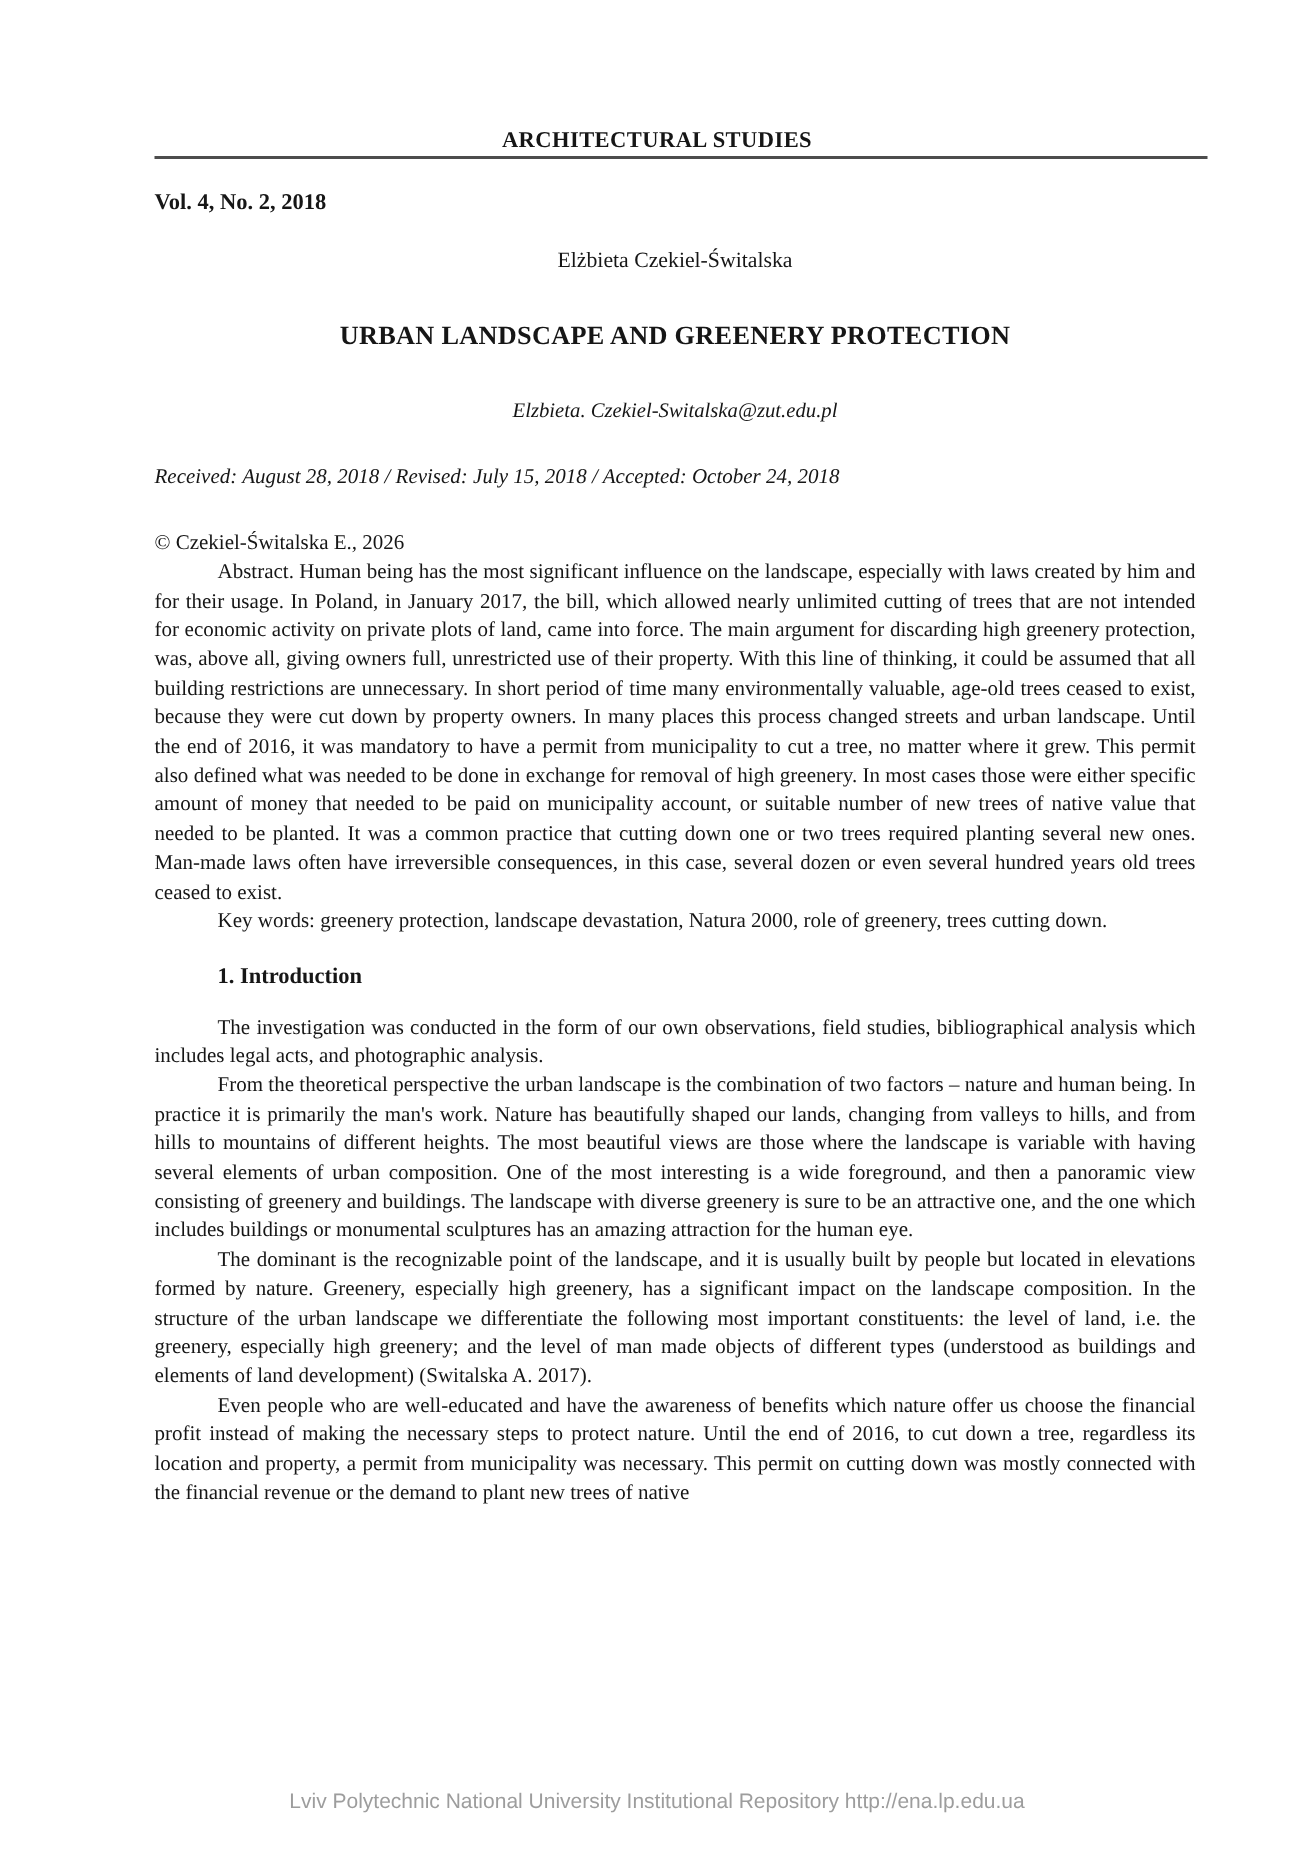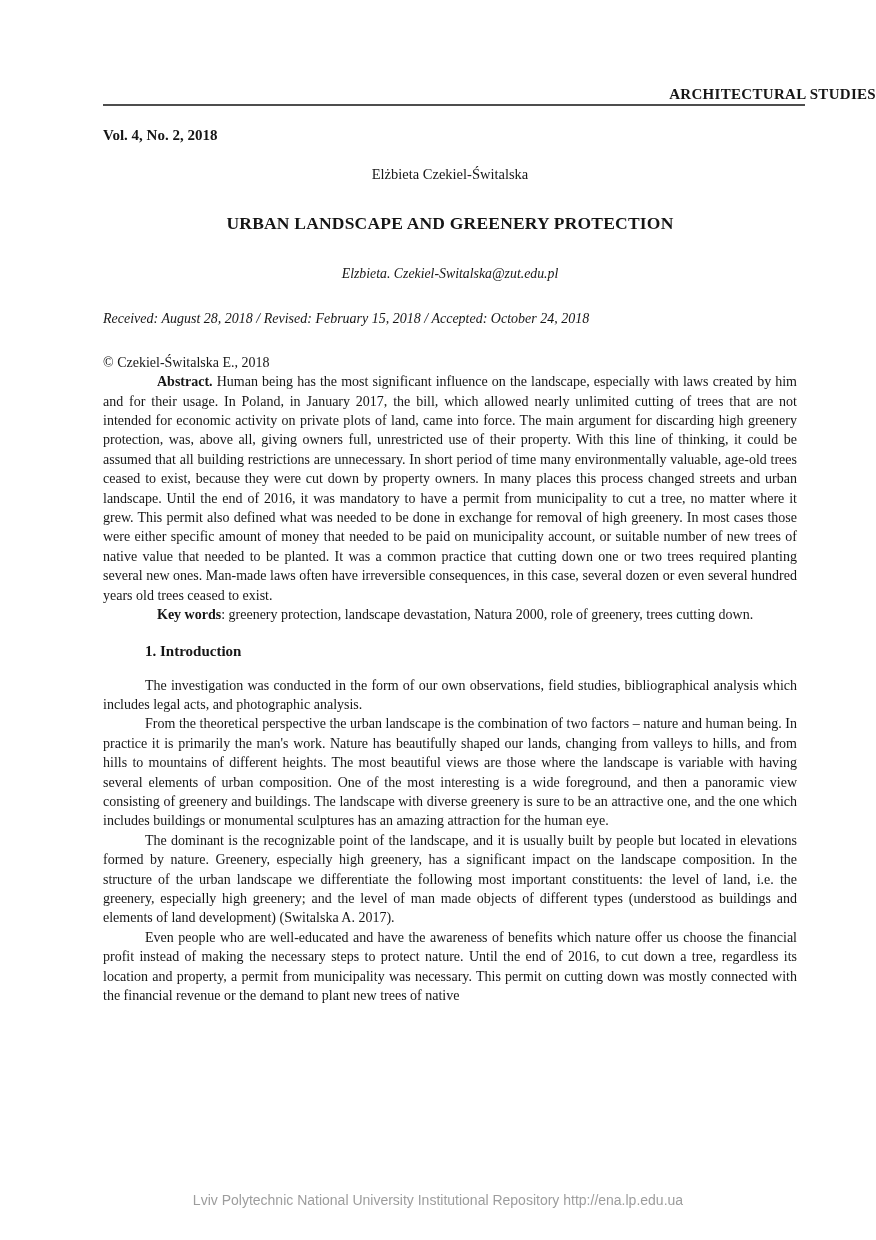--- a/index.html
+++ b/index.html
@@ -7,21 +7,21 @@
     position: relative;
     width: 876px;
     height: 1240px;
     background: #ffffff;
     font-family: "Liberation Serif", "DejaVu Serif", serif;
     color: #161616;
     overflow: hidden;
   }
   .journal-header {
     padding-top: 86px;
-    text-align: right;
+    text-align: center;
     font-weight: bold;
     font-size: 15px;
     letter-spacing: 0.3px;
     line-height: 16px;
   }
   .header-rule {
     margin: 2px 0 0 103px;
     width: 702px;
     height: 0;
     border-bottom: 2px solid #4d4d4d;
@@ -69,21 +69,21 @@
     margin-top: 24px;
     font-size: 14px;
     text-align: left;
   }
   p.body-par {
     margin: 0;
     text-indent: 42px;
   }
   .abstract { margin-top: 24px; }
   .keywords { margin-top: 34px; text-align: left; }
-  .bold { font-weight: bold; margin-left: 12px; }
+  .bold { font-weight: normal; }
   .section-heading {
     margin: 17px 0 16px 42px;
     font-size: 15px;
     font-weight: bold;
     text-align: left;
     line-height: 18px;
   }
   .first-after-heading { margin-top: 28px; }
   .footer {
     position: absolute;
@@ -111,23 +111,23 @@
     <div class="volume">Vol. 4, No. 2, 2018</div>
 
     <div class="author">Elżbieta Czekiel-Świtalska</div>
 
     <div class="title">URBAN LANDSCAPE AND GREENERY PROTECTION</div>
 
     <div class="affiliation">
       <div>Elzbieta. Czekiel-Switalska@zut.edu.pl</div>
     </div>
 
-    <div class="dates">Received: August 28, 2018 / Revised: February 15, 2018 / Accepted: October 24, 2018</div>
+    <div class="dates">Received: August 28, 2018 / Revised: July 15, 2018 / Accepted: October 24, 2018</div>
 
-    <div class="copyright">© Czekiel-Świtalska E., 2018</div>
+    <div class="copyright">© Czekiel-Świtalska E., 2026</div>
 
     <p class="body-par abstract"><span class="bold">Abstract.</span><span> Human being has the most significant influence on the landscape, especially with laws created by him and for their usage. In Poland, in January 2017, the bill, which allowed nearly unlimited cutting of trees that are not intended for economic activity on private plots of land, came into force. The main argument for discarding high greenery protection, was, above all, giving owners full, unrestricted use of their property. With this line of thinking, it could be assumed that all building restrictions are unnecessary. In short period of time many environmentally valuable, age-old trees ceased to exist, because they were cut down by property owners. In many places this process changed streets and urban landscape. Until the end of 2016, it was mandatory to have a permit from municipality to cut a tree, no matter where it grew. This permit also defined what was needed to be done in exchange for removal of high greenery. In most cases those were either specific amount of money that needed to be paid on municipality account, or suitable number of new trees of native value that needed to be planted. It was a common practice that cutting down one or two trees required planting several new ones. Man-made laws often have irreversible consequences, in this case, several dozen or even several hundred years old trees ceased to exist.</span></p>
 
     <p class="body-par keywords"><span class="bold">Key words</span><span>: greenery protection, landscape devastation, Natura 2000, role of greenery, trees cutting down.</span></p>
 
     <div class="section-heading">1. Introduction</div>
 
     <p class="body-par first-after-heading">The investigation was conducted in the form of our own observations, field studies, bibliographical analysis which includes legal acts, and photographic analysis.</p>
     <p class="body-par">From the theoretical perspective the urban landscape is the combination of two factors – nature and human being. In practice it is primarily the man's work. Nature has beautifully shaped our lands, changing from valleys to hills, and from hills to mountains of different heights. The most beautiful views are those where the landscape is variable with having several elements of urban composition. One of the most interesting is a wide foreground, and then a panoramic view consisting of greenery and buildings. The landscape with diverse greenery is sure to be an attractive one, and the one which includes buildings or monumental sculptures has an amazing attraction for the human eye.</p>
     <p class="body-par">The dominant is the recognizable point of the landscape, and it is usually built by people but located in elevations formed by nature. Greenery, especially high greenery, has a significant impact on the landscape composition. In the structure of the urban landscape we differentiate the following most important constituents: the level of land, i.e. the greenery, especially high greenery; and the level of man made objects of different types (understood as buildings and elements of land development) (Switalska A. 2017).</p>

